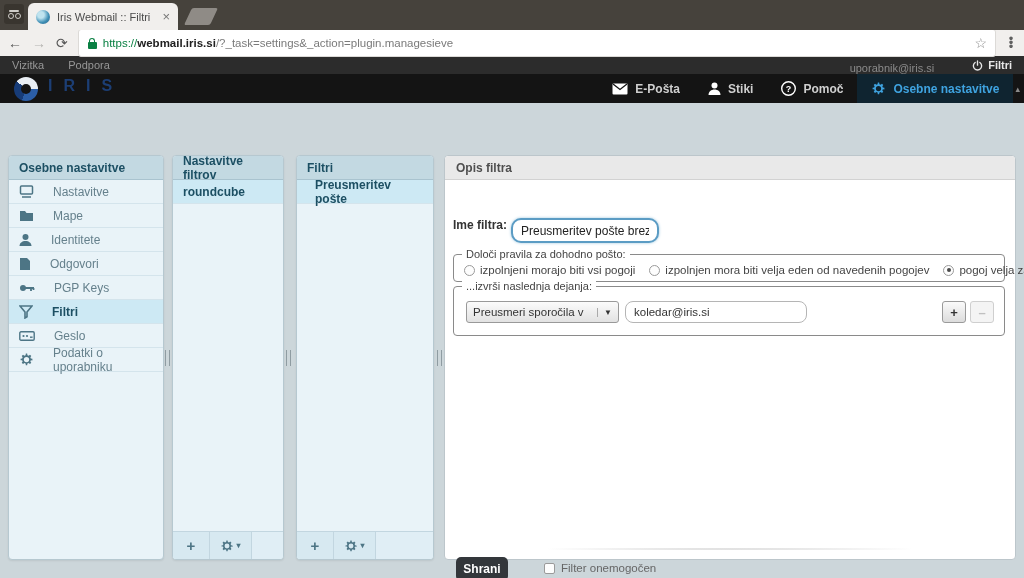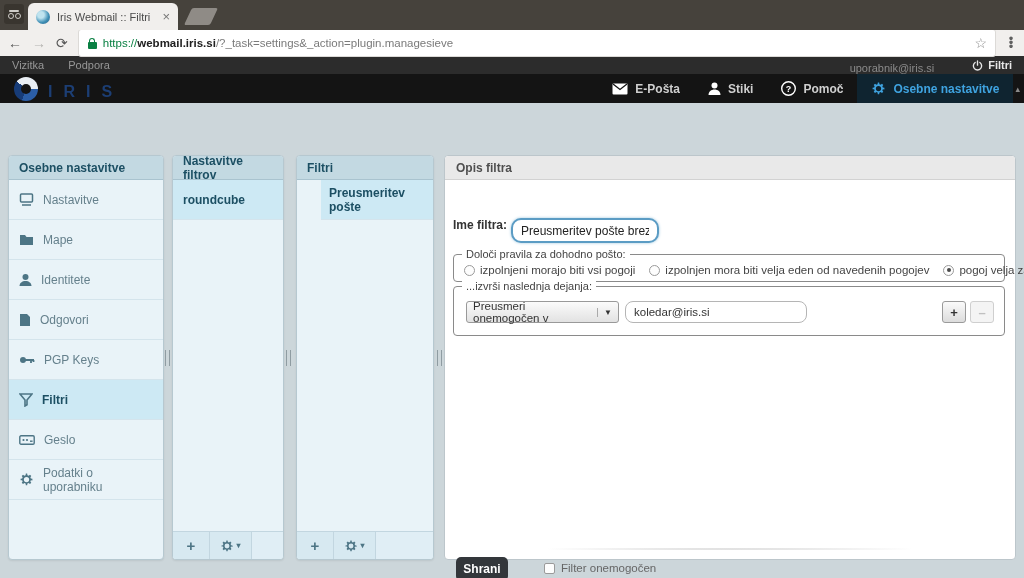--- a/index.html
+++ b/index.html
@@ -32,35 +32,35 @@
   .star { color:#8b8b8b; font-size:14px; }
   .menudots { color:#5f5f5f; font-size:13px; letter-spacing:0; width:10px; text-align:center; line-height:4px; }
 
   
   .sitetop { height:18px; background:#2c2c2c; display:flex; align-items:center; padding:0 12px; gap:24px; font-size:11px; color:#979797; }
   .sitetop .grow{flex:1;}
   .sitetop .email{ color:#8a8a8a; margin-right:14px;margin-top:6px;}
   .logout { color:#e8e8e8; display:flex; align-items:center; gap:5px; font-weight:bold; font-size:11px;}
   .pwr { width:11px; height:11px; }
   .sitehead { height:29px; background:#141414; display:flex; align-items:center; padding:0 0 0 14px; }
-  .logo { display:flex; align-items:flex-end; gap:10px; }
+  .logo { display:flex; align-items:flex-start; gap:10px; }
   .logomark { width:24px; height:24px; border-radius:50%; background:conic-gradient(#e9eef4 0 90deg, #2b5ea7 90deg 200deg, #173c78 200deg 310deg, #e9eef4 310deg); position:relative;}
   .logomark::after{ content:""; position:absolute; left:7px; top:7px; width:10px; height:10px; background:#141414; border-radius:50%;}
   .brand { color:#1c3e74; font-weight:bold; font-size:16px; letter-spacing:11px; }
   .headnav { margin-left:auto; display:flex; align-items:stretch; height:100%; }
   .hnav { display:flex; align-items:center; gap:7px; padding:0 14px; font-size:12px; font-weight:bold; color:#cfcfcf; }
   .hnav svg{ display:block; }
   .hnav.active { background:#0f2430; color:#3fa3e0; }
   .headcaret { color:#8a8a8a; font-size:9px; padding:0 4px 0 2px; display:flex; align-items:center;}
 
   
   .content { position:relative; height:475px; background:#ccd6da; }
   .panel { position:absolute; top:52px; height:405px; background:#e9f3f8; border:1px solid #b6c8d0; border-radius:4px; overflow:hidden; box-shadow:0 1px 2px rgba(0,0,0,.08); }
   .phead { height:24px; background:#c3d9e2; border-bottom:1px solid #a9c3cf; display:flex; align-items:center; padding:0 10px; font-size:12px; font-weight:bold; color:#1c4f63; }
-  .litem { height:40px; display:flex; align-items:center; gap:9px; padding:0 10px; border-bottom:1px solid #d4e4ec; font-size:12px; color:#65808c; background:#e9f3f8; }
+  .litem { height:24px; display:flex; align-items:center; gap:19px; padding:0 10px; border-bottom:1px solid #d4e4ec; font-size:12px; color:#65808c; background:#e9f3f8; }
   .litem svg { flex:none; color:#4d7585; }
   .litem.sel { background:#cde9f4; color:#1c4f63; font-weight:bold; }
   .pfoot { position:absolute; left:0; right:0; bottom:0; height:28px; background:#e0eef5; border-top:1px solid #c2d6e0; display:flex; }
   .fbtn { width:37px; display:flex; align-items:center; justify-content:center; border-right:1px solid #c2d6e0; background:#d7e9f1; color:#4d7585; font-weight:bold; }
   .fbtn .car{ font-size:8px; margin-left:2px; color:#4d7585;}
   .splitter { position:absolute; top:52px; height:405px; width:6px; display:flex; align-items:center; justify-content:center; }
   .grip { width:5px; height:16px; border-left:1px solid #8f9ca2; border-right:1px solid #8f9ca2; }
 
   
   .main { position:absolute; left:444px; top:52px; width:572px; height:405px; background:#fff; border:1px solid #bcc6cb; border-radius:4px; }
@@ -262,21 +262,21 @@
         </div>
       </div>
     </div>
 
     <div class="splitter" style="left:285px;">
         <div class="grip"></div>
       </div>
 
     <div class="panel" style="left:296px; width:138px;">
       <div class="phead">Filtri</div>
-      <div class="litem sel" style="padding-left:8px;margin-left:24px;">
+      <div class="litem sel" style="padding-left:18px;">
         <span>Preusmeritev pošte</span>
       </div>
       <div class="pfoot">
         <div class="fbtn">
             <span style="font-size:15px;">+</span>
           </div>
         <div class="fbtn" style="width:42px;">
           <svg width="14" height="14" viewBox="0 0 16 16">
               <path fill-rule="evenodd" d="M8 5.2a2.8 2.8 0 1 0 0 5.6 2.8 2.8 0 0 0 0-5.6zm6.3 3.8l-1.7-.3c-.1.5-.3.9-.5 1.3l1 1.4-1.4 1.4-1.4-1c-.4.2-.8.4-1.3.5l-.3 1.7H7.3L7 12.3c-.5-.1-.9-.3-1.3-.5l-1.4 1-1.4-1.4 1-1.4c-.2-.4-.4-.8-.5-1.3L1.7 8.7V7.3l1.7-.3c.1-.5.3-.9.5-1.3l-1-1.4 1.4-1.4 1.4 1c.4-.2.8-.4 1.3-.5l.3-1.7h1.4l.3 1.7c.5.1.9.3 1.3.5l1.4-1 1.4 1.4-1 1.4c.2.4.4.8.5 1.3l1.7.3z" fill="currentColor"></path>
             </svg>
@@ -313,21 +313,21 @@
                 <span class="radio on"></span>
                 <span>pogoj velja za vsa sporočila</span>
               </span>
           </div>
         </div>
 
         <div class="fs fs2">
           <span class="legend">...izvrši naslednja dejanja:</span>
           <div class="actrow">
             <div class="fselect">
-              <span>Preusmeri onemogočen v</span>
+              <span>Preusmeri sporočila v</span>
               <span class="sgrow"></span>
               <span class="sarr">▼</span>
             </div>
             <input class="tinput" type="text" value="koledar@iris.si" style="">
             <div class="pmwrap">
               <div class="pmbox">+</div>
               <div class="pmbox dis">–</div>
             </div>
           </div>
         </div>

